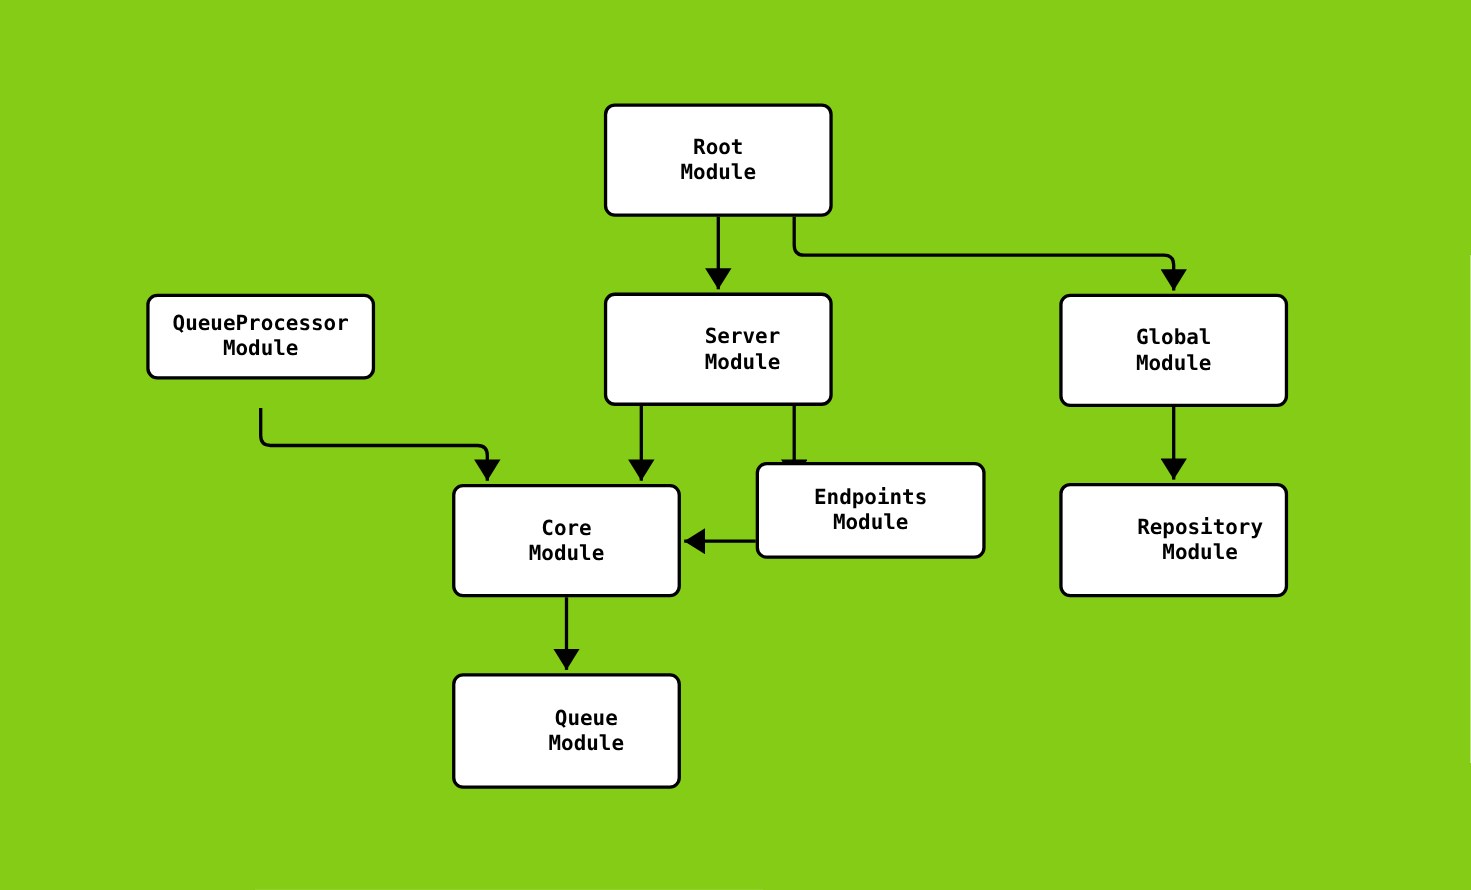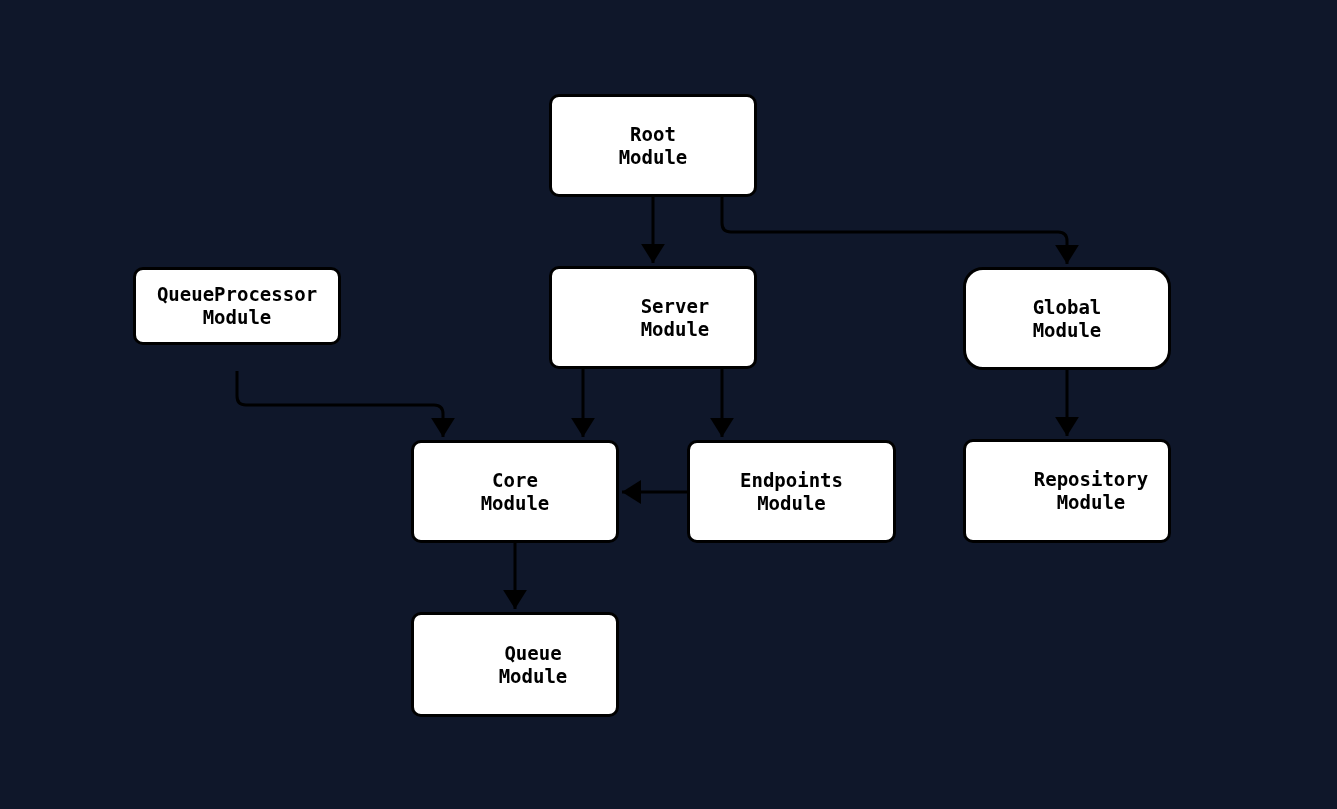--- a/index.html
+++ b/index.html
@@ -4,21 +4,21 @@
 <style>
   html, body {
     margin: 0;
     padding: 0;
     background: #ffffff;
   }
   .stage {
     position: relative;
     width: 1337px;
     height: 809px;
-    background: #0f172a;
+    background: #84cc16;
     overflow: hidden;
     font-family: "DejaVu Sans Mono", "Liberation Mono", monospace;
   }
   .edges-layer {
     position: absolute;
     left: 0;
     top: 0;
     width: 1337px;
     height: 809px;
   }
@@ -65,24 +65,24 @@
         <path class="edge" d="M515 543 L515 609" stroke="#000000" marker-end="url(#arrowhead)"></path>
       </g>
   </svg>
   <div id="node-group">
       <div class="node" style="left: 549px; top: 94px; width: 208px; height: 103px; border-color: rgb(0, 0, 0); color: rgb(0, 0, 0);">Root
 Module</div>
       <div class="node" style="left: 133px; top: 267px; width: 208px; height: 78px; border-color: rgb(0, 0, 0); color: rgb(0, 0, 0);">QueueProcessor
 Module</div>
       <div class="node" style="left: 549px; top: 266px; width: 208px; height: 103px; border-color: rgb(0, 0, 0); color: rgb(0, 0, 0); padding-left: 44px;">Server
 Module</div>
-      <div class="node" style="left: 963px; top: 267px; width: 208px; height: 103px; border-color: rgb(0, 0, 0); color: rgb(0, 0, 0); border-radius: 20px;">Global
+      <div class="node" style="left: 963px; top: 267px; width: 208px; height: 103px; border-color: rgb(0, 0, 0); color: rgb(0, 0, 0);">Global
 Module</div>
       <div class="node" style="left: 411px; top: 440px; width: 208px; height: 103px; border-color: rgb(0, 0, 0); color: rgb(0, 0, 0);">Core
 Module</div>
-      <div class="node" style="left: 687px; top: 440px; width: 209px; height: 103px; border-color: rgb(0, 0, 0); color: rgb(0, 0, 0);">Endpoints
+      <div class="node" style="left: 687px; top: 420px; width: 209px; height: 88px; border-color: rgb(0, 0, 0); color: rgb(0, 0, 0);">Endpoints
 Module</div>
       <div class="node" style="left: 963px; top: 439px; width: 208px; height: 104px; border-color: rgb(0, 0, 0); color: rgb(0, 0, 0); padding-left: 48px;">Repository
 Module</div>
       <div class="node" style="left: 411px; top: 612px; width: 208px; height: 105px; border-color: rgb(0, 0, 0); color: rgb(0, 0, 0); padding-left: 36px;">Queue
 Module</div>
     </div>
 </div>
 
 </body></html>

